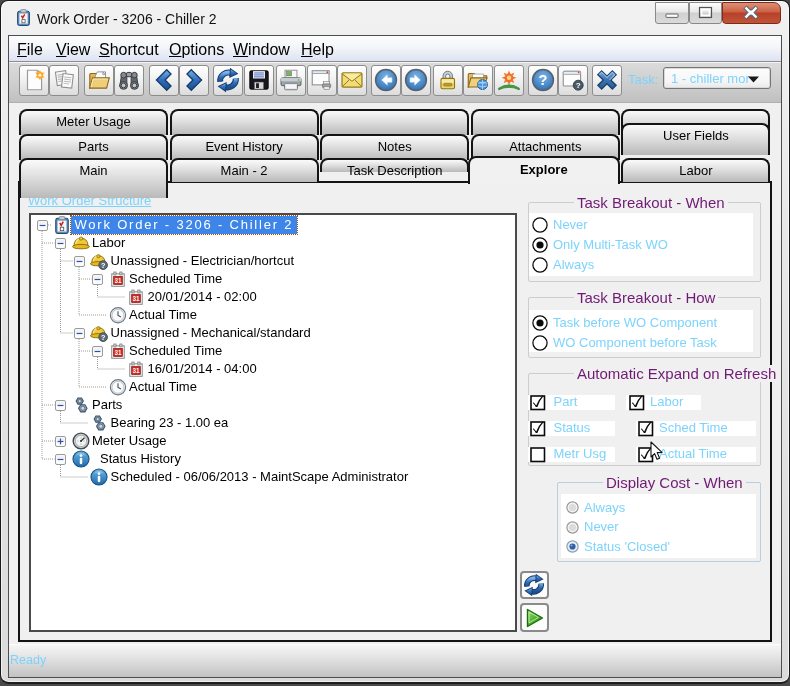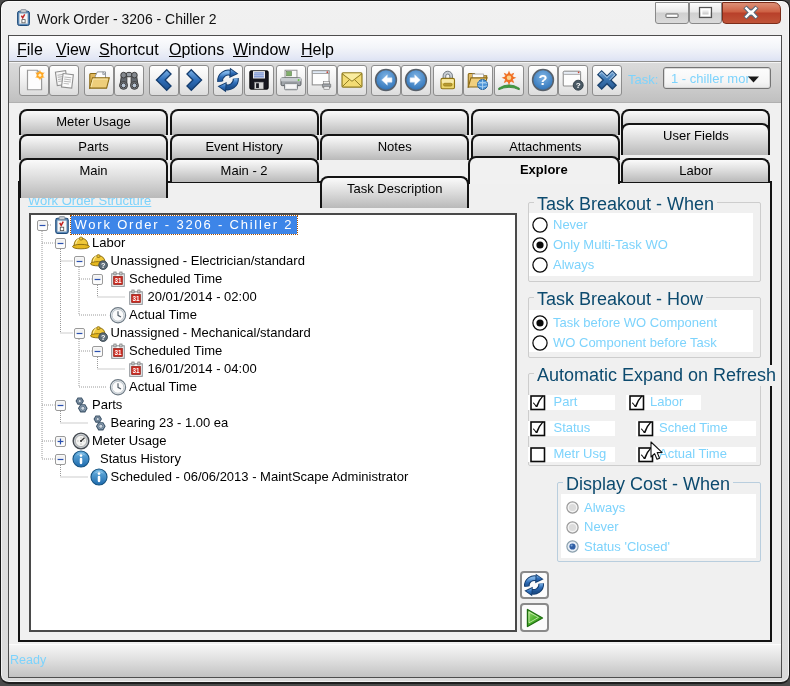--- a/index.html
+++ b/index.html
@@ -12,21 +12,21 @@
 #menubar{position:absolute;left:9px;top:36px;width:772px;height:25px;background:linear-gradient(180deg,#fdfdfe 0%,#f3f5f9 45%,#e4e8f5 85%,#dce2f3 100%);font-size:13px;color:#000;}
 .mi{position:absolute;top:41px;}
 #toolbar{position:absolute;left:9px;top:61px;width:772px;height:42px;background:linear-gradient(180deg,#dbdbdb 0%,#cecece 55%,#c0c0c0 100%);border-top:1px solid #8e8e8e;box-shadow:inset 0 1px 0 #f4f4f4;border-bottom:1px solid #b0b0b0;}
 .tbtn{position:absolute;top:65px;width:30px;height:31px;border:1px solid #8d8d8d;border-radius:3px;background:linear-gradient(180deg,#ffffff 0%,#f2f2f2 45%,#dcdcdc 100%);box-shadow:inset 0 1px 0 #fff;}
 .tab{position:absolute;height:26px;border:2px solid #141414;border-bottom:none;border-radius:8px 8px 0 0;background:linear-gradient(180deg,#fafafa 0%,#dedede 45%,#b9b9b9 100%);font-size:13px;text-align:center;color:#000;}
 #page{position:absolute;left:18px;top:181px;width:754px;height:461px;background:#f0f0f0;border:2px solid #141414;}
 #tree{position:absolute;left:29px;top:213px;width:488px;height:419px;background:#fff;border:2px solid #4a4a4a;}
 .trow{position:absolute;font-size:13px;color:#000;white-space:pre;}
 .grp{position:absolute;border:1px solid #cdcdcd;border-radius:2px;}
 .grpb{position:absolute;border:1px solid #b9cede;border-radius:2px;}
-.gtitle{position:absolute;font-size:18px;color:#0c4a6e;background:#f0f0f0;padding:0 3px;white-space:pre;}
+.gtitle{position:absolute;font-size:15px;color:#701a75;background:#f0f0f0;padding:0 3px;white-space:pre;margin-left:40px;}
 .wpan{position:absolute;background:#fff;}
 .lbl{position:absolute;font-size:13px;color:#7dd3fc;white-space:pre;}
 #statusbar{position:absolute;left:9px;top:644px;width:772px;height:33px;background:linear-gradient(180deg,#f6f6f6 0%,#e0e0e0 45%,#c2c2c2 100%);border-top:1px solid #fdfdfd;}
 .wbtn{position:absolute;top:2px;height:21.5px;border:1px solid #898989;background:linear-gradient(180deg,#fdfdfd 0%,#e8e8e8 45%,#d0d0d0 50%,#dadada 100%);}
 </style></head><body>
 <div id="win"></div>
 <svg style="position:absolute;left:15px;top:9px" width="17" height="17" viewBox="0 0 17 17">
 <rect x="2.6" y="2.2" width="11.8" height="14.3" rx="1.8" fill="#5c8ab8" stroke="#1f4a78" stroke-width="1"></rect>
 <rect x="4.3" y="4.5" width="8.4" height="10.2" fill="#f6f6f6" stroke="#b9c6d2" stroke-width=".5"></rect>
 <rect x="5.8" y="0.6" width="5.4" height="2.8" rx=".7" fill="#c9ced4" stroke="#7d8894" stroke-width=".8"></rect>
@@ -289,21 +289,21 @@
 <div class="tab" style="left:320.2px;top:109px;width:149px;height:26px;line-height:22px;z-index:3;"></div>
 <div class="tab" style="left:470.8px;top:109px;width:149px;height:26px;line-height:22px;z-index:3;"></div>
 <div class="tab" style="left:621.4px;top:109px;width:149px;height:26px;line-height:22px;z-index:3;"></div>
 <div class="tab" style="left:19.0px;top:134px;width:149px;height:26px;line-height:22px;z-index:4;">Parts</div>
 <div class="tab" style="left:169.6px;top:134px;width:149px;height:26px;line-height:22px;z-index:4;">Event History</div>
 <div class="tab" style="left:320.2px;top:134px;width:149px;height:26px;line-height:22px;z-index:4;">Notes</div>
 <div class="tab" style="left:470.8px;top:134px;width:149px;height:26px;line-height:22px;z-index:4;">Attachments</div>
 <div class="tab" style="left:621.4px;top:123px;width:149px;height:32px;line-height:22px;z-index:4;">User Fields</div>
 <div class="tab" style="left:19.0px;top:158px;width:149px;height:40px;line-height:22px;z-index:5;">Main</div>
 <div class="tab" style="left:169.6px;top:158px;width:149px;height:24px;line-height:22px;z-index:5;">Main - 2</div>
-<div class="tab" style="left:320.2px;top:176px;width:149px;height:32px;line-height:22px;z-index:5;">Task Description</div>
+<div class="tab" style="left:320.2px;top:158px;width:149px;height:14px;line-height:22px;z-index:5;">Task Description</div>
 <div class="tab" style="left:621.4px;top:158px;width:149px;height:24px;line-height:22px;z-index:5;">Labor</div>
 <div class="tab" style="left:467.8px;top:156px;width:152px;height:28px;line-height:24px;background:#f1f1f1;font-weight:bold;z-index:6;">Explore</div>
 <div class="lbl" style="left:28px;top:193px;text-decoration:underline;">Work Order Structure</div>
 <div id="tree"></div>
 <svg style="position:absolute;left:31px;top:215px" width="484" height="415" viewBox="0 0 484 415">
     <g transform="translate(-31,-215)">
       <line x1="42.0" y1="231" x2="42.0" y2="459" stroke="#9a9a9a" stroke-width="1" stroke-dasharray="1 1"></line>
       <line x1="60.5" y1="249" x2="60.5" y2="333" stroke="#9a9a9a" stroke-width="1" stroke-dasharray="1 1"></line>
       <line x1="79.0" y1="267" x2="79.0" y2="315" stroke="#9a9a9a" stroke-width="1" stroke-dasharray="1 1"></line>
       <line x1="97.5" y1="285" x2="97.5" y2="297" stroke="#9a9a9a" stroke-width="1" stroke-dasharray="1 1"></line>
@@ -390,21 +390,21 @@
   </svg>
 <div class="trow" style="left:92.0px;top:234px;height:18px;line-height:18px;">Labor</div>
 <svg style="position:absolute;left:90.0px;top:252px" width="18" height="18" viewBox="0 0 17 17">
 <path d="M1.6 10.6 Q1.6 3.6 7.9 3.6 Q14.2 3.6 14.2 10.6 Z" fill="#f0c83a" stroke="#8a6d10" stroke-width=".9"></path>
 <path d="M3.6 10.2 Q3.8 5.2 7.1 4.3 L7.1 3.3 Q3 4.1 2.6 10.2 Z" fill="#fdeea0"></path>
 <rect x="6.5" y="2.6" width="2.9" height="2.5" rx=".9" fill="#f0c83a" stroke="#8a6d10" stroke-width=".8"></rect>
 <ellipse cx="7.9" cy="11.1" rx="7.5" ry="2" fill="#e6b81e" stroke="#8a6d10" stroke-width=".9"></ellipse>
 <circle cx="12.4" cy="12.4" r="4.1" fill="#5d6d79" stroke="#323f49" stroke-width=".8"></circle>
 <text x="12.4" y="14.7" font-family="Liberation Sans,sans-serif" font-size="6.8" font-weight="bold" fill="#fff" text-anchor="middle">?</text>
   </svg>
-<div class="trow" style="left:110.5px;top:252px;height:18px;line-height:18px;">Unassigned - Electrician/standard</div>
+<div class="trow" style="left:110.5px;top:252px;height:18px;line-height:18px;">Unassigned - Electrician/hortcut</div>
 <svg style="position:absolute;left:108.5px;top:270px" width="18" height="18" viewBox="0 0 17 17">
 <rect x="2.6" y="3.6" width="11.8" height="11.8" fill="#fcfcfc" stroke="#8a8f94" stroke-width="1"></rect>
 <rect x="4.6" y="1.9" width="2.1" height="2.8" fill="#d8d8d8" stroke="#777" stroke-width=".7"></rect>
 <rect x="10.2" y="1.9" width="2.1" height="2.8" fill="#d8d8d8" stroke="#777" stroke-width=".7"></rect>
 <rect x="4.4" y="6.2" width="8.2" height="7.4" fill="#cc2a20" stroke="#8c1812" stroke-width=".7"></rect>
 <text x="8.5" y="12.1" font-family="Liberation Sans,sans-serif" font-size="6" font-weight="bold" fill="#fff" text-anchor="middle">31</text>
   </svg>
 <div class="trow" style="left:129.0px;top:270px;height:18px;line-height:18px;">Scheduled Time</div>
 <svg style="position:absolute;left:127.0px;top:288px" width="18" height="18" viewBox="0 0 17 17">
 <rect x="2.6" y="3.6" width="11.8" height="11.8" fill="#fcfcfc" stroke="#8a8f94" stroke-width="1"></rect>

